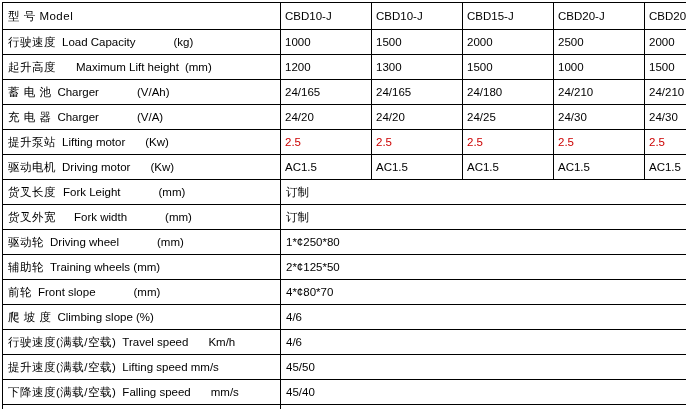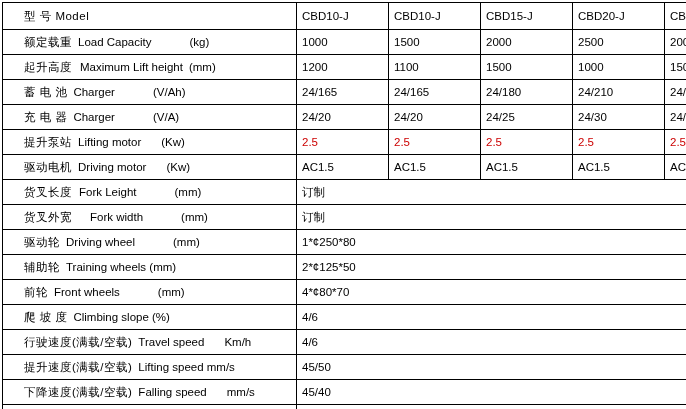--- a/index.html
+++ b/index.html
@@ -25,25 +25,24 @@
     border: 1px solid #000000;
     padding: 2px 4px;
     vertical-align: middle;
     line-height: 14px;
     height: 20px;
     overflow: hidden;
     white-space: nowrap;
   }
   td.label-cell {
     width: 268px;
-    padding-left: 21px;
+    padding-left: 5px;
   }
   td.value-cell {
     width: 82px;
-    padding-left: 5px;
   }
   td.wide-cell {
     padding-left: 5px;
   }
   .lbl {
     display: inline-block;
   }
   .lbl-cn {
     letter-spacing: 0.5px;
   }
@@ -73,31 +72,31 @@
       <td class="label-cell">
         <span class="lbl lbl-cn">型    号 Model</span>
       </td>
       <td class="value-cell">CBD10-J</td>
       <td class="value-cell">CBD10-J</td>
       <td class="value-cell">CBD15-J</td>
       <td class="value-cell">CBD20-J</td>
       <td class="value-cell">CBD20-J</td>
     </tr>
   <tr>
-        <td class="label-cell"><span class="lbl lbl-cn">额定载重</span><span class="lbl" style="margin-left: 6px;">Load Capacity</span><span class="unit unit-pad-lg">(kg)</span></td>
+        <td class="label-cell"><span class="lbl lbl-cn">行驶速度</span><span class="lbl" style="margin-left: 6px;">Load Capacity</span><span class="unit unit-pad-lg">(kg)</span></td>
         <td class="value-cell">1000</td>
         <td class="value-cell">1500</td>
         <td class="value-cell">2000</td>
         <td class="value-cell">2500</td>
         <td class="value-cell">2000</td>
       </tr>
       <tr>
-        <td class="label-cell"><span class="lbl lbl-cn">起升高度</span><span class="lbl" style="margin-left: 8px;">Maximum Lift height</span><span class="unit">(mm)</span></td>
+        <td class="label-cell"><span class="lbl lbl-cn">起升高度</span><span class="lbl" style="margin-left: 20px;">Maximum Lift height</span><span class="unit">(mm)</span></td>
         <td class="value-cell">1200</td>
-        <td class="value-cell">1100</td>
+        <td class="value-cell">1300</td>
         <td class="value-cell">1500</td>
         <td class="value-cell">1000</td>
         <td class="value-cell">1500</td>
       </tr>
       <tr>
         <td class="label-cell"><span class="lbl lbl-cn">蓄 电 池</span><span class="lbl" style="margin-left: 6px;">Charger</span><span class="unit unit-pad-lg">(V/Ah)</span></td>
         <td class="value-cell">24/165</td>
         <td class="value-cell">24/165</td>
         <td class="value-cell">24/180</td>
         <td class="value-cell">24/210</td>
@@ -137,21 +136,21 @@
       </tr>
       <tr>
         <td class="label-cell"><span class="lbl lbl-cn">驱动轮</span><span class="lbl" style="margin-left: 6px;">Driving wheel</span><span class="unit unit-pad-lg">(mm)</span></td>
         <td class="wide-cell" colspan="5">1*¢250*80</td>
       </tr>
       <tr>
         <td class="label-cell"><span class="lbl lbl-cn">辅助轮</span><span class="lbl" style="margin-left: 6px;">Training wheels (mm)</span></td>
         <td class="wide-cell" colspan="5">2*¢125*50</td>
       </tr>
       <tr>
-        <td class="label-cell"><span class="lbl lbl-cn">前轮</span><span class="lbl" style="margin-left: 6px;">Front wheels</span><span class="unit unit-pad-lg">(mm)</span></td>
+        <td class="label-cell"><span class="lbl lbl-cn">前轮</span><span class="lbl" style="margin-left: 6px;">Front slope</span><span class="unit unit-pad-lg">(mm)</span></td>
         <td class="wide-cell" colspan="5">4*¢80*70</td>
       </tr>
       <tr>
         <td class="label-cell"><span class="lbl lbl-cn">爬  坡  度</span><span class="lbl" style="margin-left: 6px; text-align: center;">Climbing slope (%)</span></td>
         <td class="wide-cell" colspan="5">4/6</td>
       </tr>
       <tr>
         <td class="label-cell"><span class="lbl lbl-cn">行驶速度(满载/空载)</span><span class="lbl" style="margin-left: 6px;">Travel speed</span><span class="unit unit-pad">Km/h</span></td>
         <td class="wide-cell" colspan="5">4/6</td>
       </tr>

